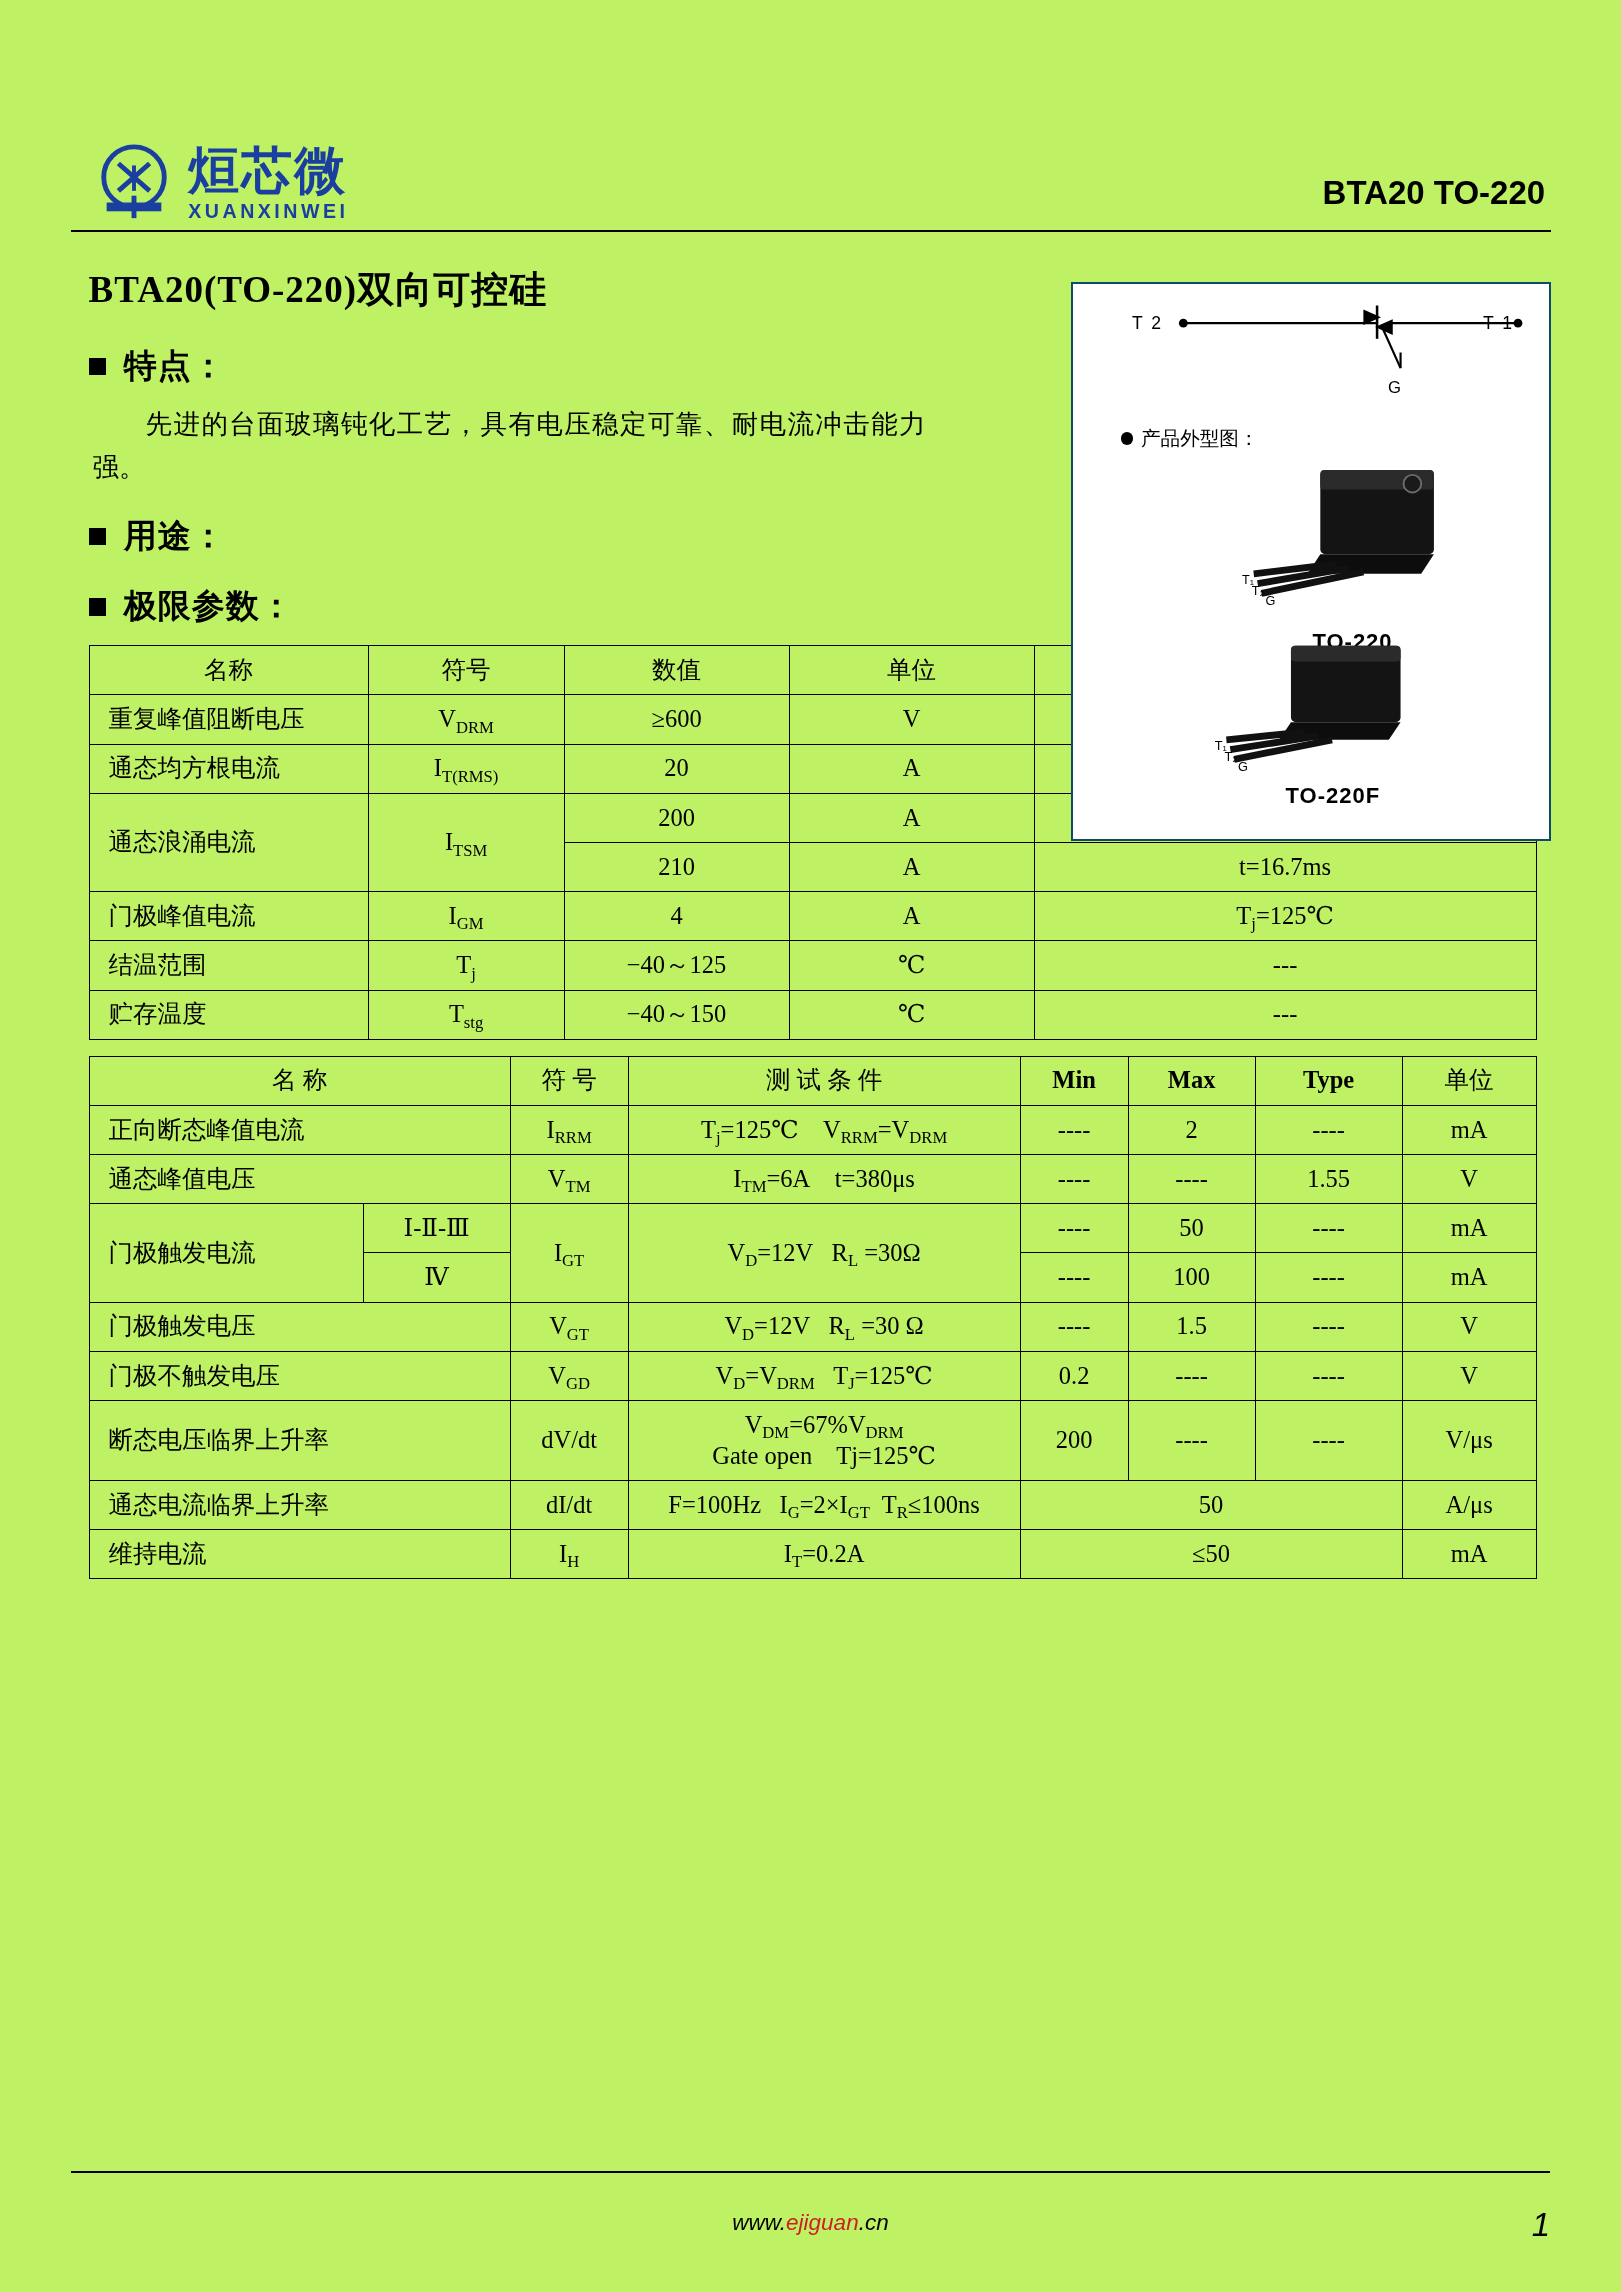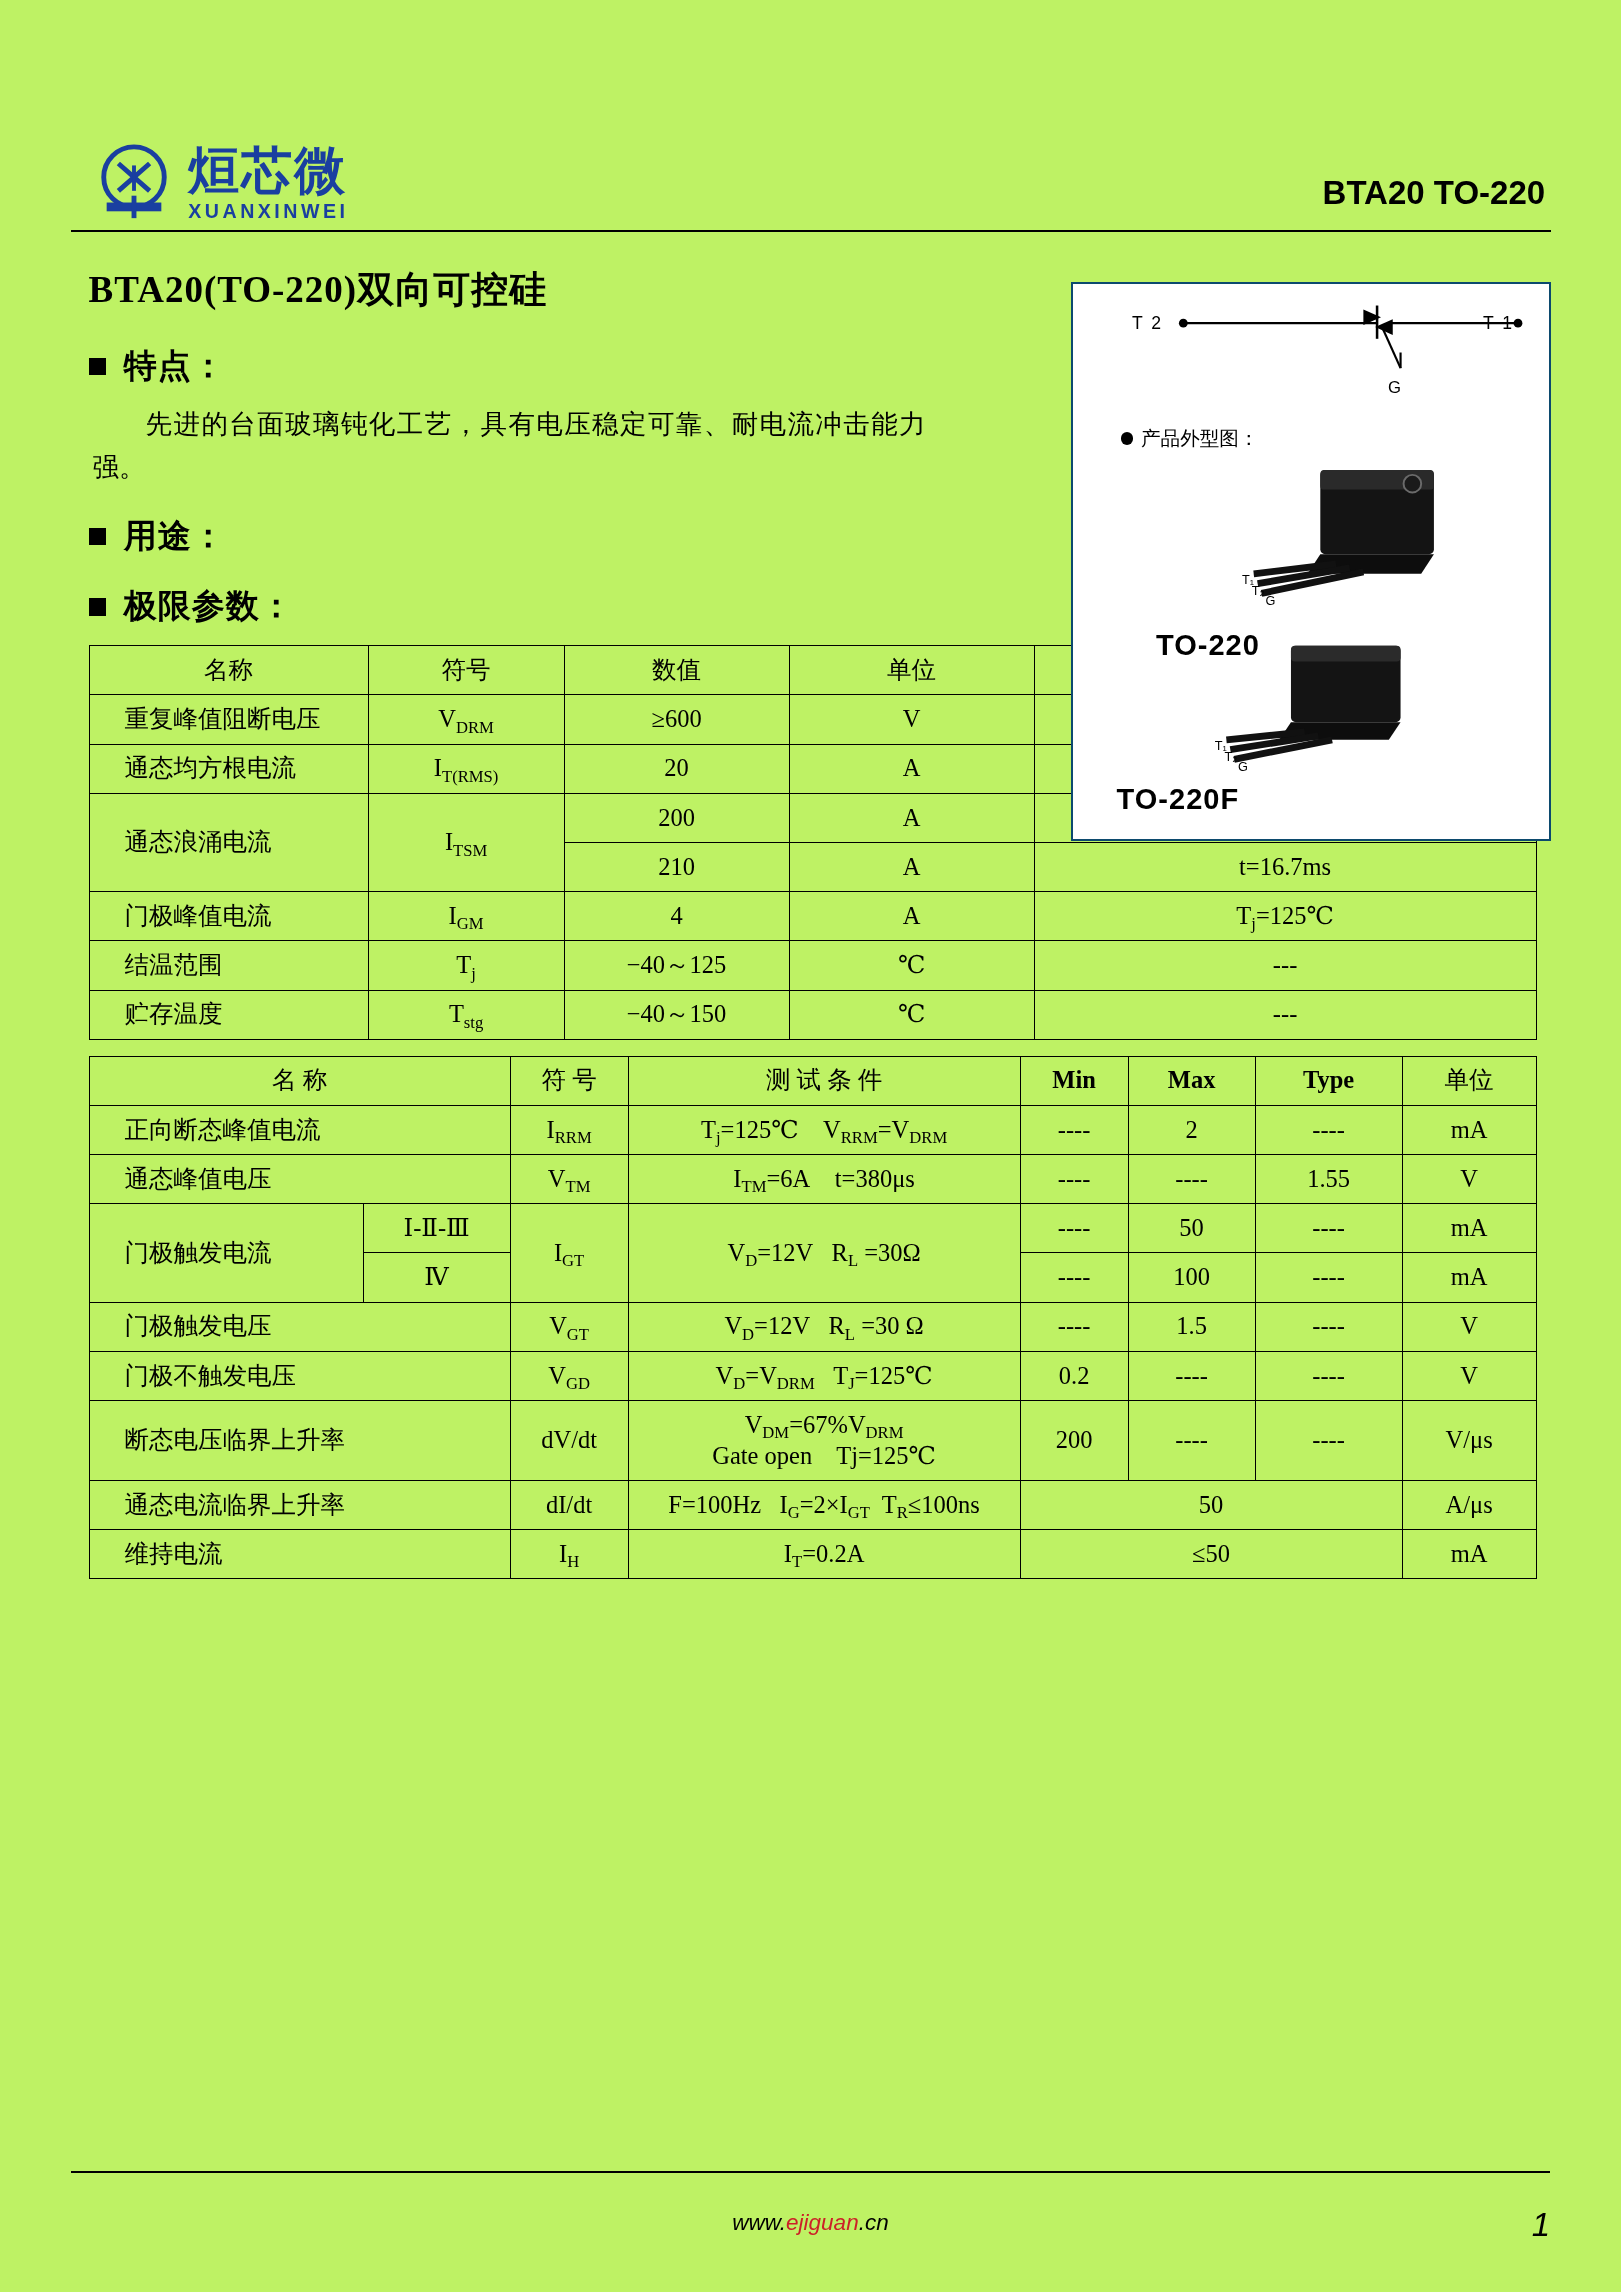--- a/index.html
+++ b/index.html
@@ -167,22 +167,23 @@
     height: 167px;
   }
   .pkg-img2 {
     position: relative;
     margin-top: 15.7px;
     height: 147px;
   }
   .pkg-name {
     font-family: "Liberation Sans", sans-serif;
     font-weight: 700;
-    font-size: 29px;
+    font-size: 22px;
     letter-spacing: 1px;
+    text-align: center;
   }
   .pkg-name.n1 { margin-left: 59px; margin-top: 2px; }
   .pkg-name.n2 { margin-left: 19.6px; margin-top: 2px; }
 
   
   table {
     border-collapse: collapse;
     width: 1448px;
     margin: 15.7px 0 0 17.6px;
     table-layout: fixed;
@@ -190,21 +191,21 @@
   table th, table td {
     border: 1.6px solid #000;
     text-align: center;
     font-size: 24.5px;
     padding: 8.8px 3.9px;
     line-height: 1.25;
   }
   table th { font-weight: 400; }
   td.left {
     text-align: left;
-    padding-left: 35px;
+    padding-left: 19px;
   }
   sub {
     font-size: 0.68em;
     vertical-align: baseline;
     position: relative;
     top: 0.33em;
   }
   .bold { font-weight: 700; }
 
   

